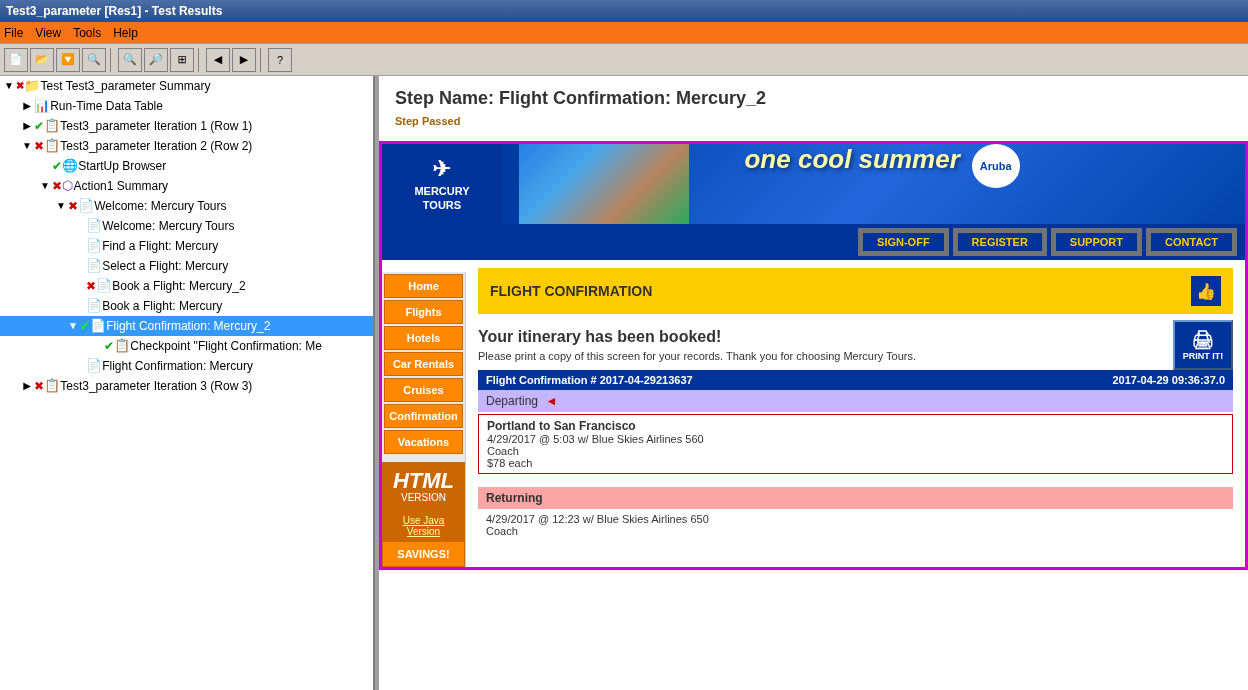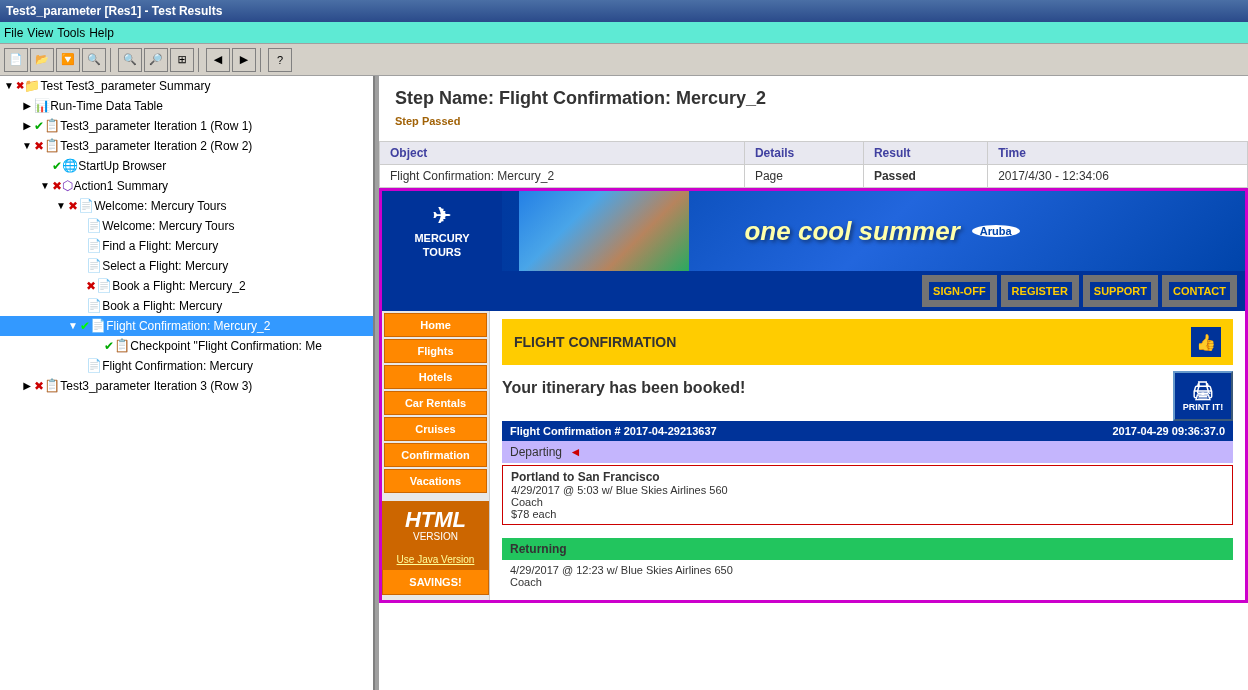--- a/index.html
+++ b/index.html
@@ -12,26 +12,26 @@
       padding: 3px 6px;
       font-size: 12px;
       font-weight: bold;
       height: 22px;
       display: flex;
       align-items: center;
     }
 
     
     .menu-bar {
-      background: #5eead4;
+      background: #f97316;
       padding: 2px 4px;
       height: 22px;
       display: flex;
       align-items: center;
-      gap: 4px;
+      gap: 12px;
       border-bottom: 1px solid #a0a0a0;
     }
     .menu-item {
       font-size: 12px;
       cursor: pointer;
       color: #000;
     }
 
     
     .toolbar {
@@ -158,69 +158,70 @@
       font-size: 11px;
       font-weight: bold;
       text-align: center;
       line-height: 1.3;
     }
     .mercury-logo-text .plane { font-size: 22px; display: block; }
     .mercury-banner {
       flex: 1;
       background: linear-gradient(135deg, #0044aa 0%, #2266dd 50%, #0044aa 100%);
       display: flex;
-      align-items: center;
+      align-items: flex-start;
       justify-content: center;
       position: relative;
       overflow: hidden;
       margin-left: 17px;
     }
     .banner-text {
       color: #ffffaa;
       font-size: 26px;
       font-weight: bold;
       font-style: italic;
       text-shadow: 2px 2px 4px rgba(0,0,0,0.5);
     }
     .aruba-badge {
       background: white;
       border-radius: 50%;
-      padding: 0 8px;
+      padding: 16px 8px;
       margin-left: 12px;
       font-size: 11px;
       font-weight: bold;
       color: #0044aa;
     }
 
     
     .mercury-nav {
       background: #003399;
       display: flex;
       justify-content: flex-end;
       padding: 4px 8px;
       gap: 4px;
     }
     .mercury-nav-btn {
       background: #003399;
-      border: 7px solid #737373;
+      border: 5px solid #737373;
       color: #ffcc00;
-      padding: 3px 4px;
+      padding: 3px 14px;
       font-size: 11px;
       font-weight: bold;
       cursor: pointer;
     }
 
     
     .mercury-content {
       display: flex;
     }
     .mercury-sidebar {
-      width: 108px;
+      width: 84px;
       background: #e8e8e8;
       border-right: 1px solid #cccccc;
+      margin-top: 12px;
     }
     .mercury-sidebar-btn {
       display: block;
       background: #ff8800;
       color: white;
       font-weight: bold;
       font-size: 11px;
       text-align: center;
       padding: 5px 4px;
       border: 1px solid #cc6600;
@@ -285,21 +286,21 @@
     .flight-detail-box {
       border: 1px solid #cc0000;
       padding: 4px 8px;
       margin: 2px 0;
       background: white;
     }
     .route-title { font-weight: bold; font-size: 12px; color: #333; }
     .flight-detail-text { font-size: 11px; color: #333; }
 
     .returning-row {
-      background: #22c55e;
+      background: #fca5a5;
       padding: 4px 8px;
       font-size: 12px;
       font-weight: bold;
       color: #333;
       margin-top: 13px;
     }
     .print-btn {
       background: #003399;
       color: white;
       border: 2px outset #6699cc;
@@ -501,38 +502,20 @@
 
   <div class="splitter"></div>
 
   <div class="right-panel">
 
     <div class="step-header">
       <div class="step-title">Step Name: Flight Confirmation: Mercury_2</div>
       <div class="step-passed">Step Passed</div>
     </div>
 
-    <table class="results-table">
-      <thead>
-        <tr>
-          <th>Object</th>
-          <th>Details</th>
-          <th>Result</th>
-          <th>Time</th>
-        </tr>
-      </thead>
-      <tbody>
-        <tr>
-          <td>Flight Confirmation: Mercury_2</td>
-          <td>Page</td>
-          <td class="result-passed">Passed</td>
-          <td class="result-time">2017/4/30 - 12:34:06</td>
-        </tr>
-      </tbody>
-    </table>
 
     <div class="mercury-preview">
 
       <div class="mercury-header">
         <div class="mercury-logo-area">
           <div class="mercury-logo-text">
             <span class="plane">✈</span>
             <span>MERCURY</span><br>
             <span>TOURS</span>
           </div>
@@ -574,20 +557,21 @@
         <div class="mercury-main">
 
           <div class="flight-confirm-header">
             <span>FLIGHT CONFIRMATION</span>
             <div class="thumb-icon">👍</div>
           </div>
 
           <div style="display:flex; align-items:flex-start; margin-top:6px;">
             <div style="flex:1;">
               <div class="itinerary-title">Your itinerary has been booked!</div>
+              <div class="itinerary-note">Please print a copy of this screen for your records. Thank you for choosing Mercury Tours.</div>
             </div>
             <div class="print-btn">
               <span class="printer-icon">🖨</span>
               <span style="font-size:9px; font-weight:bold; color:white;">PRINT IT!</span>
             </div>
           </div>
 
           <div class="flight-info-bar">
             <span>Flight Confirmation # 2017-04-29213637</span>
             <span>2017-04-29 09:36:37.0</span>

